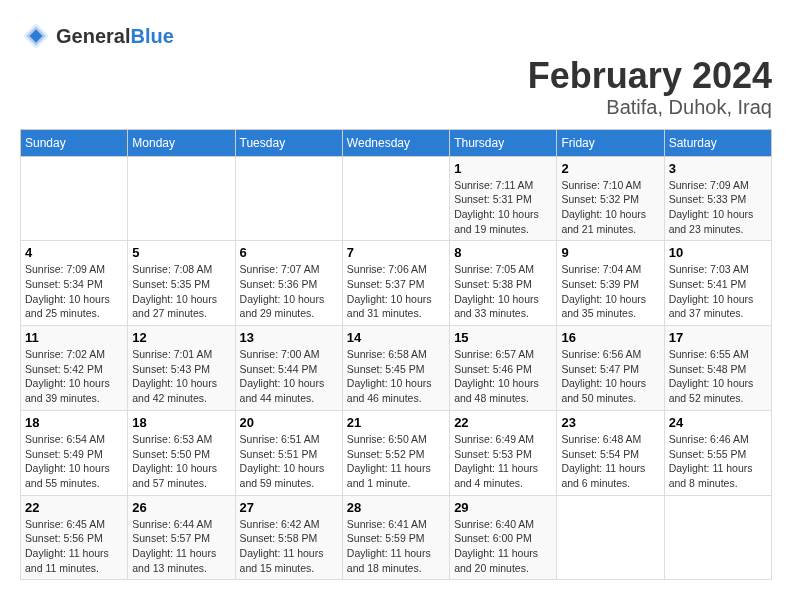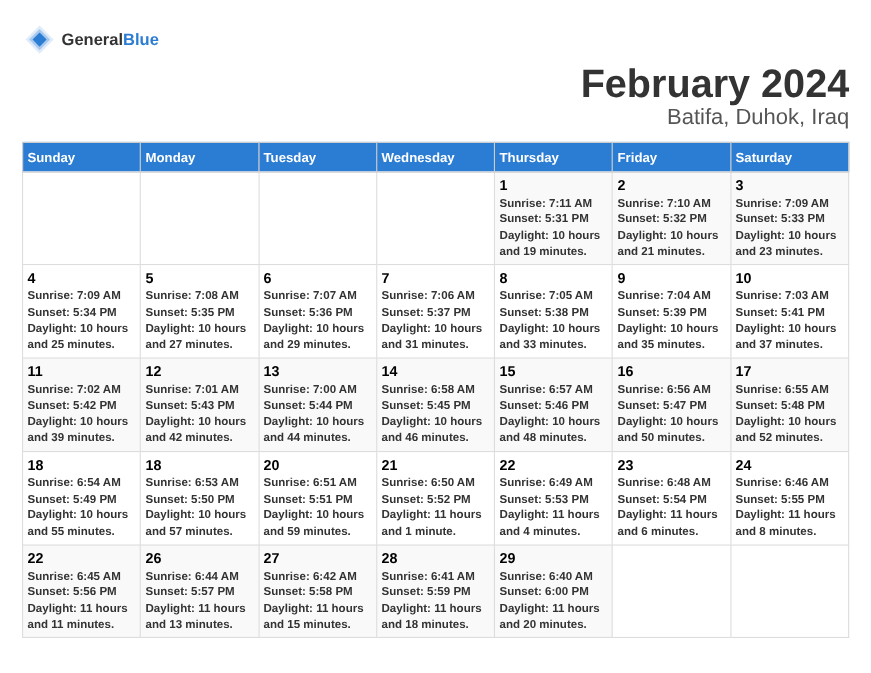--- a/index.html
+++ b/index.html
@@ -44,21 +44,21 @@
       width: 100%;
       border-collapse: collapse;
       font-size: 11px;
     }
     thead tr th {
       background-color: #2b7cd3;
       color: #fff;
       padding: 6px 4px;
       text-align: left;
       font-size: 12px;
-      font-weight: bold;
+      font-weight: normal;
       border: 1px solid #ccc;
     }
     tbody tr td {
       border: 1px solid #ddd;
       padding: 4px 4px;
       vertical-align: top;
       min-height: 80px;
       background: #fff;
     }
     tbody tr:nth-child(odd) td {
@@ -67,41 +67,40 @@
     .day-num {
       font-weight: bold;
       font-size: 13px;
       display: block;
       margin-bottom: 2px;
     }
     .day-info {
       color: #333;
       font-size: 10.5px;
       line-height: 1.4;
-      font-weight: bold;
     }
     .empty-cell {
       background: #fff !important;
     }
     tbody tr td.empty-cell {
       background: #fff !important;
     }
   </style>
 </head>
 <body>
 
 <div class="header">
   <div class="logo">
     <svg class="logo-icon" viewBox="0 0 40 40" xmlns="http://www.w3.org/2000/svg">
       <polygon points="20,4 36,20 20,36 4,20" fill="#2b7cd3" opacity="0.15"></polygon>
       <polygon points="20,8 32,20 20,32 8,20" fill="#2b7cd3" opacity="0.3"></polygon>
       <polygon points="20,12 28,20 20,28 12,20" fill="#2b7cd3"></polygon>
     </svg>
     <div>
-      <div style="font-size:15px;font-weight:bold;color:#333;">General<span style="color:#2b7cd3;">Blue</span></div>
+      <div style="font-size:20px;font-weight:bold;color:#333;">General<span style="color:#2b7cd3;">Blue</span></div>
     </div>
   </div>
   <div class="title-block">
     <h1>February 2024</h1>
     <h2>Batifa, Duhok, Iraq</h2>
   </div>
 </div>
 
 <table>
   <thead>

